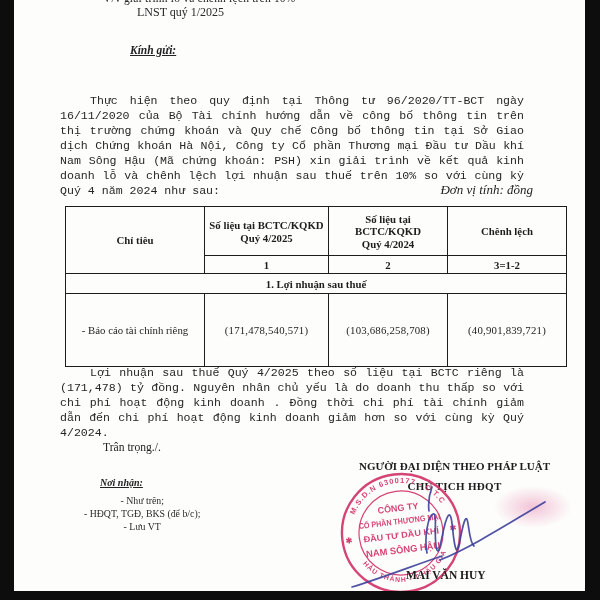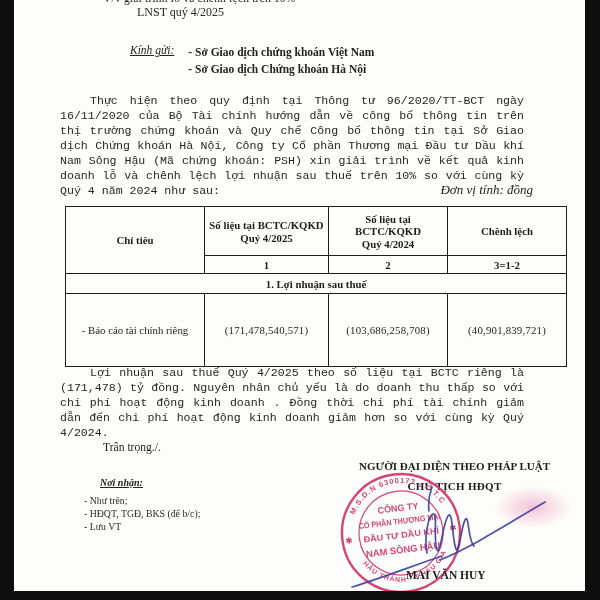--- a/index.html
+++ b/index.html
@@ -11,21 +11,21 @@
   .paper{
     position:absolute;left:14px;top:0;width:571px;height:591px;
     background:#fdfdfb;overflow:hidden;color:#222;
   }
   .abs{position:absolute;}
   .clipped-subject{
     left:89px;top:-8px;font-size:11.5px;color:#2a2a2a;letter-spacing:.2px;
   }
   .subject2{left:123px;top:5px;font-size:12px;color:#2a2a2a;}
   .salute{left:116px;top:44px;display:flex;gap:14px;font-size:11.5px;}
-  .salute-label{font-weight:normal;font-style:italic;text-decoration:underline;white-space:nowrap;}
+  .salute-label{font-weight:bold;font-style:italic;text-decoration:underline;white-space:nowrap;}
   .salute-items div{font-weight:bold;line-height:16.5px;white-space:nowrap;}
   .para{
     left:46px;width:464px;font-size:11.6px;line-height:15px;
     text-align:justify;text-indent:30px;color:#262626;font-family:Liberation Mono, monospace;
   }
   .p1{top:93px;}
   .p2{top:365px;}
   .p3{top:410px;}
   .regards{left:89px;top:441px;font-size:11.6px;text-align:right;}
   .unit-note{top:182px;right:52px;font-style:italic;font-size:13px;}
@@ -39,48 +39,44 @@
   }
   table.cmp .c1{width:130px;} table.cmp .c2{width:115px;}
   table.cmp .c3{width:110px;} table.cmp .c4{width:110px;}
   td.hd{font-weight:bold;height:44px;}
   td.hd .period{margin-top:1px;}
   td.sub{font-weight:bold;height:13px;padding:1px;}
   td.section{font-weight:bold;text-align:left;padding-left:6px;height:15px;}
   td.rowlabel{text-align:left;padding-left:6px;height:68px;font-size:11px;}
   td.num{font-size:11px;letter-spacing:.2px;}
   .noinhan-label{left:86px;top:477px;font-size:10px;font-weight:bold;font-style:italic;text-decoration:underline;}
-  .noinhan-list{left:70px;top:494px;font-size:9.8px;line-height:13px;color:#2b2b2b;}
+  .noinhan-list{left:70px;top:494px;font-size:9.8px;line-height:13px;color:#2b2b2b;text-align:center;}
   .sign-titles{left:318px;top:460px;width:245px;text-align:center;font-weight:bold;font-size:11px;color:#1c1c1c;}
   .sign-titles .t2{margin-top:8px;letter-spacing:.3px;}
   .signer-name{left:392px;top:569px;width:120px;text-align:left;font-weight:bold;font-size:11.5px;color:#1c1c1c;}
   .stamp-wrap{left:317px;top:463px;width:140px;height:140px;transform:rotate(-7deg);opacity:.92;}
   .stamp-wrap svg{overflow:visible;}
   .stamp-center{font-family:"Liberation Sans", sans-serif;font-weight:bold;}
   .stamp-arc{font-family:"Liberation Sans", sans-serif;font-weight:bold;letter-spacing:1px;}
   .sig-wrap{left:330px;top:478px;width:230px;height:115px;}
   .smudge{
     left:480px;top:486px;width:78px;height:42px;border-radius:50%;
     background:radial-gradient(closest-side, rgba(226,110,160,.4), rgba(226,110,160,0));
   }
 </style>
 </head>
 <body>
 
 <div class="paper">
 
   <div class="abs clipped-subject">V/v giải trình lỗ và chênh lệch trên 10%</div>
-  <div class="abs subject2">LNST quý 4/2025</div>
+  <div class="abs subject2">LNST quý 1/2025</div>
 
   <div class="abs salute">
     <div class="salute-label">Kính gửi:</div>
-    <div class="salute-items">
-      <div>- Sở Giao dịch chứng khoán Việt Nam</div>
-      <div>- Sở Giao dịch Chứng khoán Hà Nội</div>
-    </div>
   </div>
 
   <div class="abs para p1">Thực hiện theo quy định tại Thông tư 96/2020/TT-BCT ngày 16/11/2020 của Bộ Tài chính hướng dẫn về công bố thông tin trên thị trường chứng khoán và Quy chế Công bố thông tin tại Sở Giao dịch Chứng khoán Hà Nội, Công ty Cổ phần Thương mại Đầu tư Dầu khí Nam Sông Hậu (Mã chứng khoán: PSH) xin giải trình về kết quả kinh doanh lỗ và chênh lệch lợi nhuận sau thuế trên 10% so với cùng kỳ Quý 4 năm 2024 như sau:</div>
 
   <div class="abs unit-note">Đơn vị tính: đồng</div>
 
   <table class="cmp">
     <tbody>
         <tr>
       <td class="c1 hd" rowspan="2">Chỉ tiêu</td>

